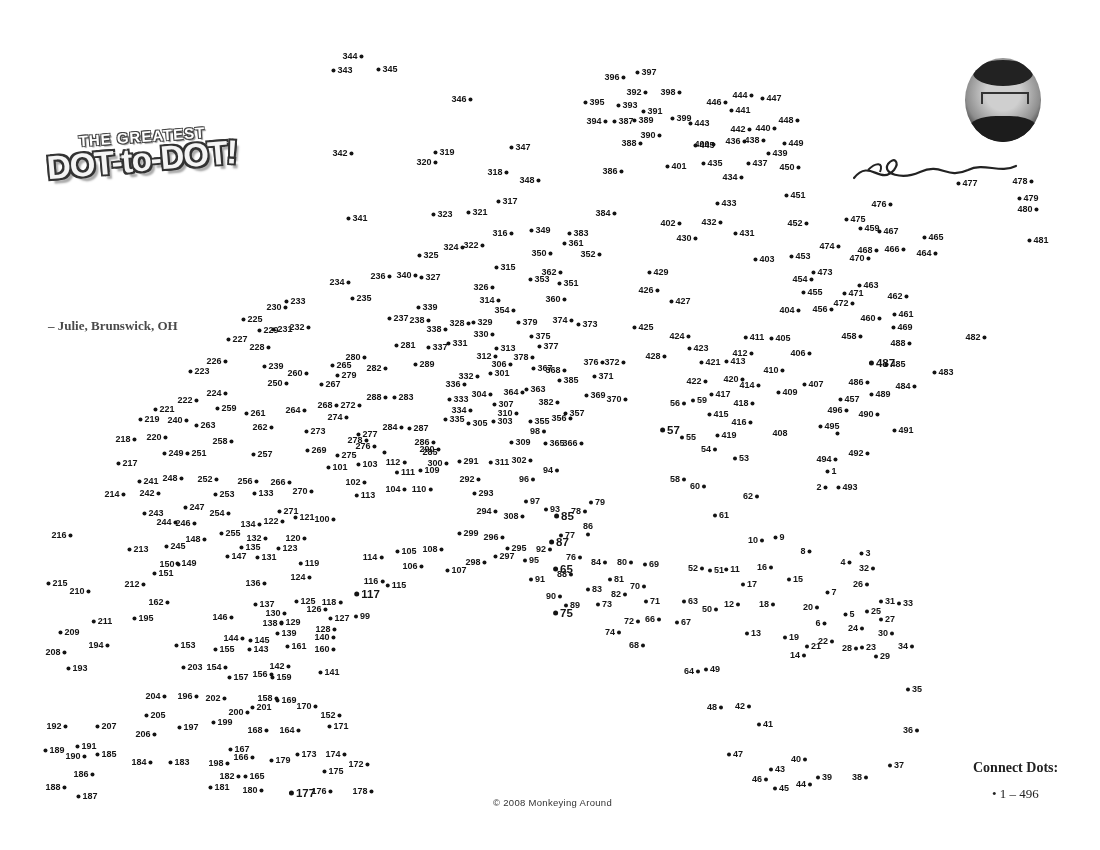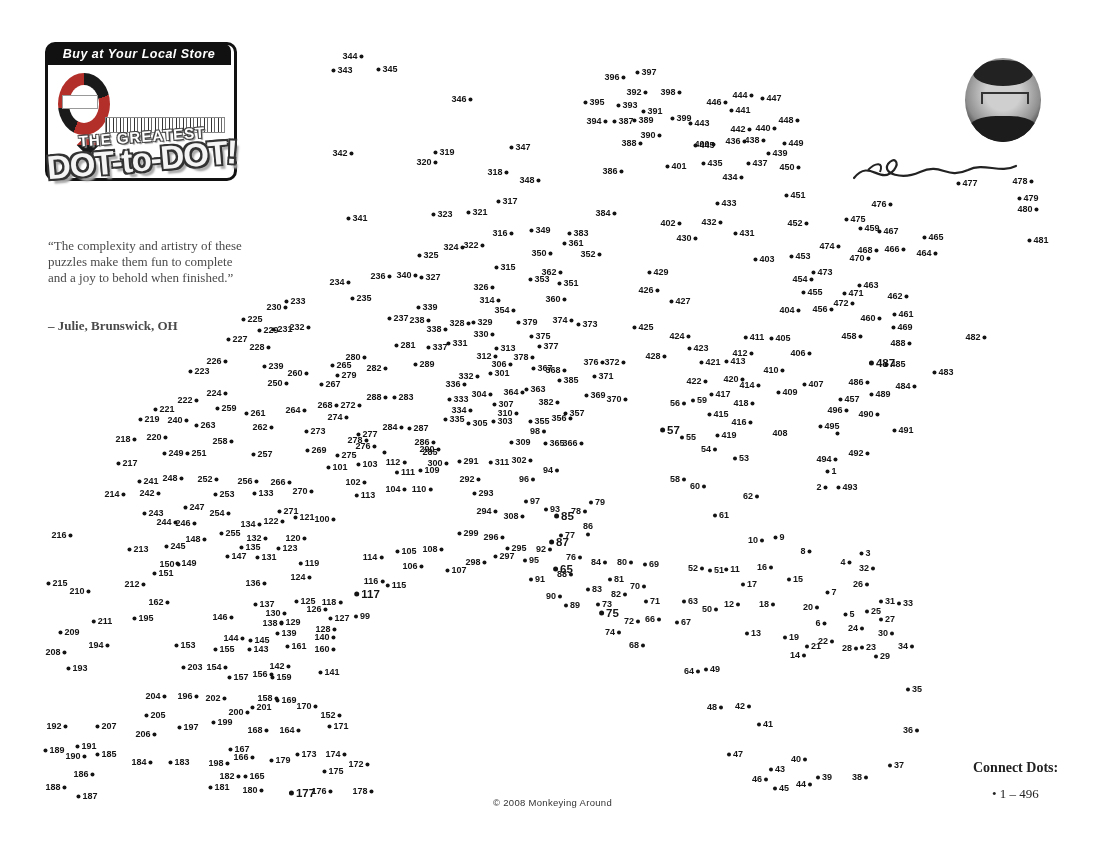--- a/index.html
+++ b/index.html
@@ -62,36 +62,26 @@
      font-size:9px;font-weight:bold;color:#141414;white-space:nowrap;line-height:9px;}
   .d .pt{width:4px;height:4px;border-radius:50%;background:#141414;flex:0 0 auto;}
   .d.b{font-size:11.5px;}
   .d.b .pt{width:5px;height:5px;}
 </style>
 </head>
 <body>
 
 <div id="page">
 
-  <div id="logo-box">
-    <div id="logo-banner">Buy at Your Local Store</div>
-    <div id="logo-circle">
-        <div class="hole"></div>
-      </div>
-    <div id="logo-tag"></div>
-    <div id="logo-drop"></div>
-    <div id="barcode"></div>
-  </div>
 
   <div id="wordmark">
     <div id="wm-top">THE GREATEST</div>
     <div id="wm-main"><span>DOT-to-DOT</span><span id="wm-bang">!</span></div>
   </div>
 
-  <div id="quote">“The complexity and artistry of these puzzles make them fun to complete and a joy to behold when finished.”</div>
   <div id="quote-attr">– Julie, Brunswick, OH</div>
 
   <div id="author-photo">
     <div class="hair"></div>
       <div class="glasses"></div>
       <div class="collar"></div>
   </div>
   <svg id="sig" width="170" height="60" viewBox="0 0 170 60">
     <path d="M4 38 C 20 18, 30 46, 44 30 C 50 22, 44 16, 38 24 C 32 34, 52 40, 70 32 C 92 22, 96 40, 118 30 C 134 22, 150 34, 166 26" fill="none" stroke="#222" stroke-width="2.2" stroke-linecap="round"></path>
     <path d="M18 30 C 26 22, 34 22, 30 32" fill="none" stroke="#222" stroke-width="2"></path>
@@ -391,21 +381,21 @@
         <span class="pt"></span>
       </span>
       <span class="d" style="left: 604px; top: 604px;">
         <span class="pt"></span>
         <span>73</span>
       </span>
       <span class="d" style="left: 613px; top: 632px;">
         <span>74</span>
         <span class="pt"></span>
       </span>
-      <span class="d b" style="left: 609px; top: 613px;">
+      <span class="d b" style="left: 563px; top: 613px;">
         <span class="pt"></span>
         <span>75</span>
       </span>
       <span class="d" style="left: 574px; top: 557px;">
         <span>76</span>
         <span class="pt"></span>
       </span>
       <span class="d" style="left: 567px; top: 535px;">
         <span class="pt"></span>
         <span>77</span>

